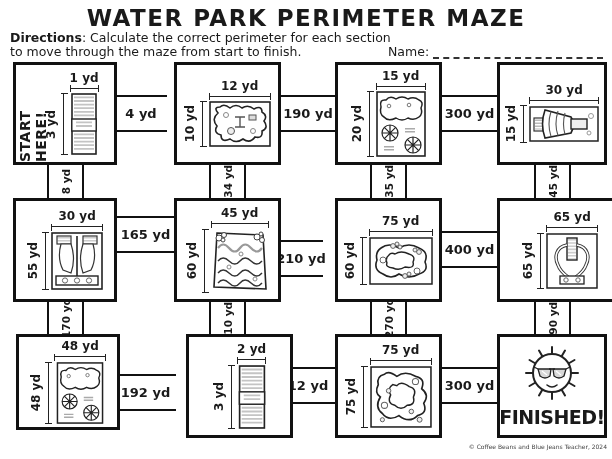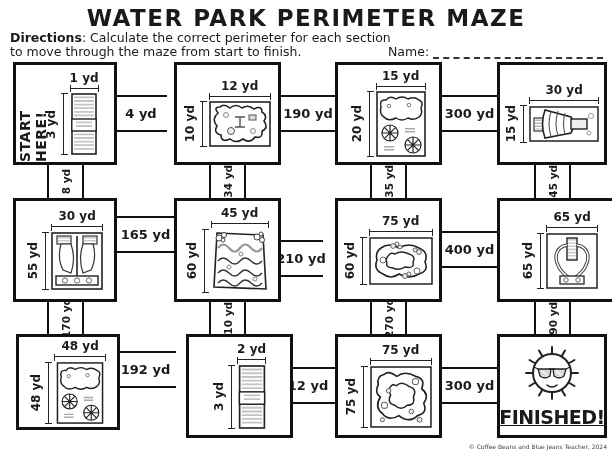--- a/index.html
+++ b/index.html
@@ -42,21 +42,21 @@
     position:absolute; height:37px; border-top:2.5px solid #111; border-bottom:2.5px solid #111;
     z-index:1; display:flex; align-items:center; justify-content:center;
   }
   .hconn span { font-size:13px; font-weight:bold; white-space:nowrap; }
   .vconn {
     position:absolute; width:37px; border-left:2.5px solid #111; border-right:2.5px solid #111;
     z-index:1; display:flex; align-items:center; justify-content:center;
   }
   .vconn span { writing-mode:vertical-rl; transform:rotate(180deg); font-size:10.5px; font-weight:bold; white-space:nowrap; }
 
-  .finish-inner { position:absolute; inset:0; display:flex; flex-direction:column; align-items:center; justify-content:center; gap:0;text-decoration:underline; }
+  .finish-inner { position:absolute; inset:0; display:flex; flex-direction:column; align-items:center; justify-content:center; gap:0; }
   .finish-label { font-size:19px; font-weight:bold; letter-spacing:-0.5px; }
 
   .footer { position:absolute; right:5px; top:443px; font-size:6px; color:#444; }
 </style>
 </head>
 <body>
 
 <div class="sheet">
 
   <div class="title">WATER PARK PERIMETER MAZE</div>
@@ -434,21 +434,21 @@
     </div>
   <div class="hconn" style="left:115px;top:216px;width:61px">
       <span>165 yd</span>
     </div>
   <div class="hconn" style="left:279px;top:240px;width:44px">
       <span>210 yd</span>
     </div>
   <div class="hconn" style="left:440px;top:231px;width:59px">
       <span>400 yd</span>
     </div>
-  <div class="hconn" style="left:115px;top:351px;width:61px">
+  <div class="hconn" style="left:115px;top:374px;width:61px">
       <span>192 yd</span>
     </div>
   <div class="hconn" style="left:279px;top:367px;width:58px">
       <span>12 yd</span>
     </div>
   <div class="hconn" style="left:440px;top:367px;width:59px">
       <span>300 yd</span>
     </div>
 
   <div class="vconn" style="left:47px;top:163px;height:37px">

